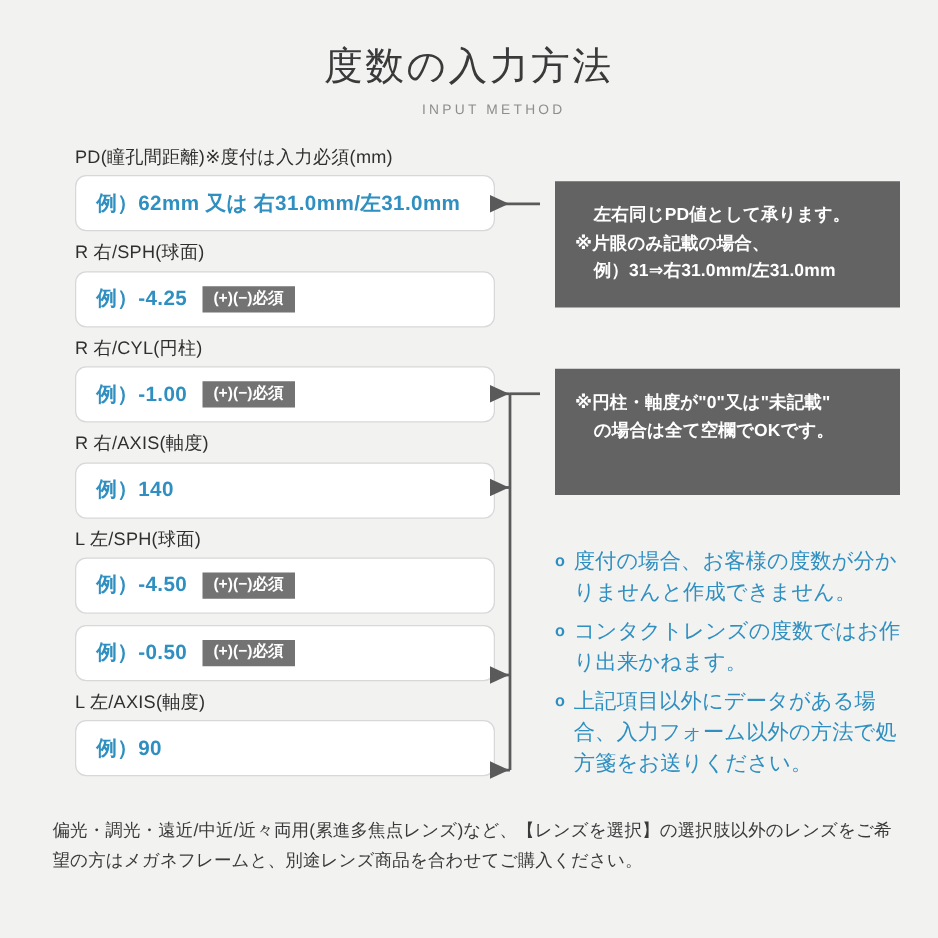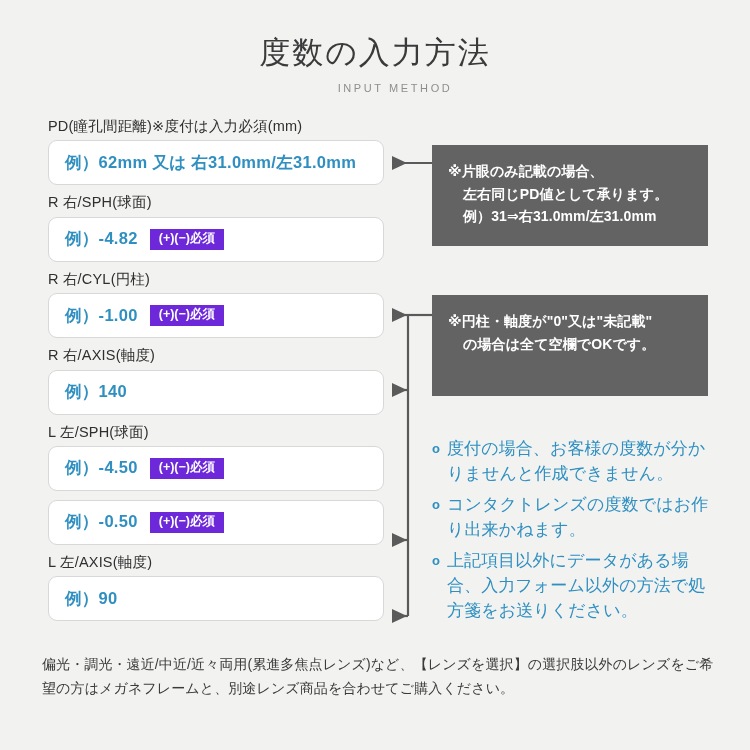--- a/index.html
+++ b/index.html
@@ -34,21 +34,21 @@
     color: #8e8e8e;
     letter-spacing: 2.6px;
     margin-top: 11px;
     padding-left: 40px;
   }
 
   
   .content {
     position: absolute;
     top: 118px;
-    left: 0;
+    left: 12px;
     width: 630px;
     height: 525px;
     padding-left: 32px;
   }
 
   
   .form-col {
     position: absolute;
     left: 48px;
     top: 0;
@@ -75,21 +75,21 @@
     gap: 12px;
   }
   .placeholder {
     font-size: 16.5px;
     font-weight: bold;
     color: #2e8fc0;
     letter-spacing: .3px;
     white-space: nowrap;
   }
   .req-badge {
-    background: #6d28d9;
+    background: #737373;
     color: #ffffff;
     font-size: 12.5px;
     font-weight: bold;
     padding: 3px 9px 4px 9px;
     line-height: 1.1;
     white-space: nowrap;
   }
 
   
   .right-col {
@@ -192,21 +192,21 @@
     <div class="field-block">
       <div class="field-label">PD(瞳孔間距離)※度付は入力必須(mm)</div>
       <div class="field-input">
         <span class="placeholder">例）62mm 又は 右31.0mm/左31.0mm</span>
       </div>
     </div>
 
     <div class="field-block">
       <div class="field-label">R 右/SPH(球面)</div>
       <div class="field-input">
-        <span class="placeholder">例）-4.82</span>
+        <span class="placeholder">例）-4.25</span>
         <span class="req-badge">(+)(−)必須</span>
       </div>
     </div>
 
     <div class="field-block">
       <div class="field-label">R 右/CYL(円柱)</div>
       <div class="field-input">
         <span class="placeholder">例）-1.00</span>
         <span class="req-badge">(+)(−)必須</span>
       </div>
@@ -239,22 +239,22 @@
       <div class="field-input">
         <span class="placeholder">例）90</span>
       </div>
     </div>
 
   </div>
 
   <div class="right-col">
 
     <div class="callout callout-pd">
+      <div class="callout-line indent">左右同じPD値として承ります。</div>
       <div class="callout-line">※片眼のみ記載の場合、</div>
-      <div class="callout-line indent">左右同じPD値として承ります。</div>
       <div class="callout-line indent">例）31⇒右31.0mm/左31.0mm</div>
     </div>
 
     <div class="callout callout-cyl">
       <div class="callout-line">※円柱・軸度が"0"又は"未記載"</div>
       <div class="callout-line indent">の場合は全て空欄でOKです。</div>
     </div>
 
     <div class="notes">
       <div class="note-item">

